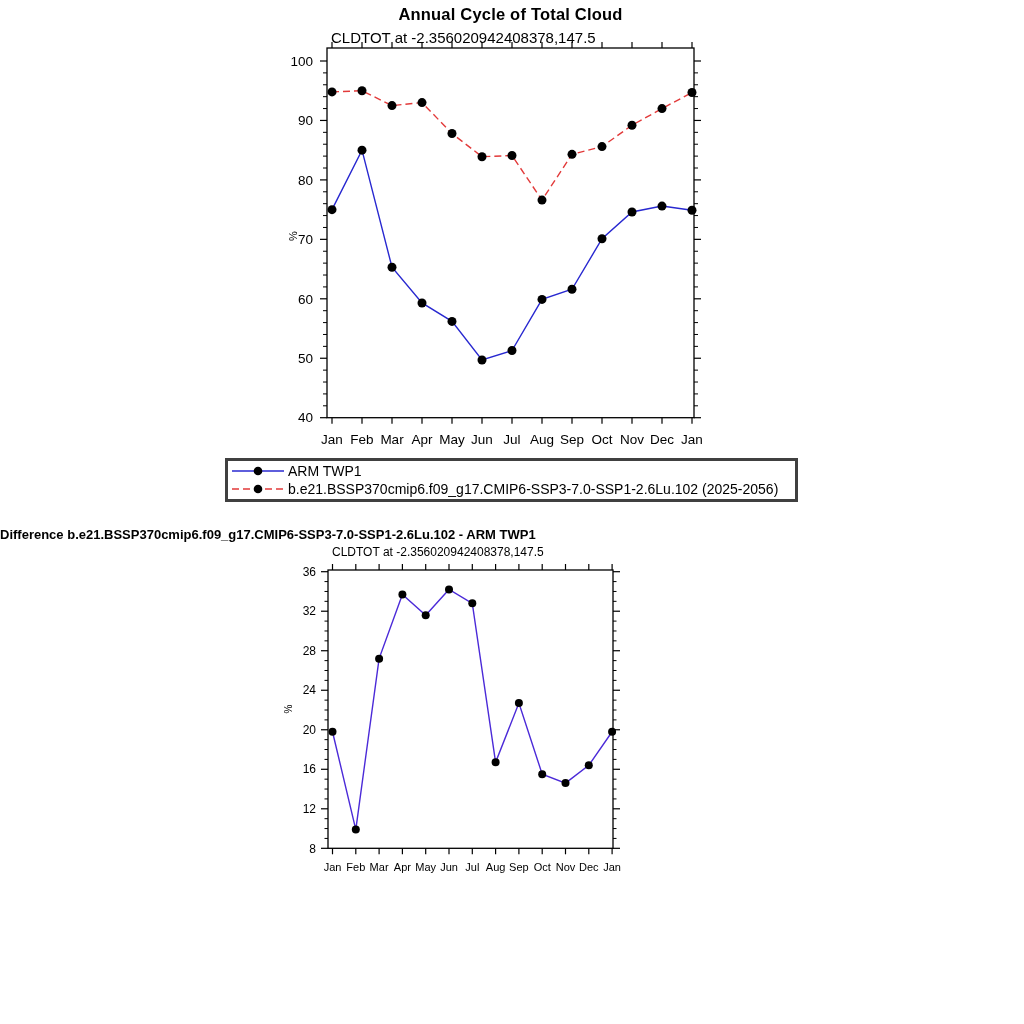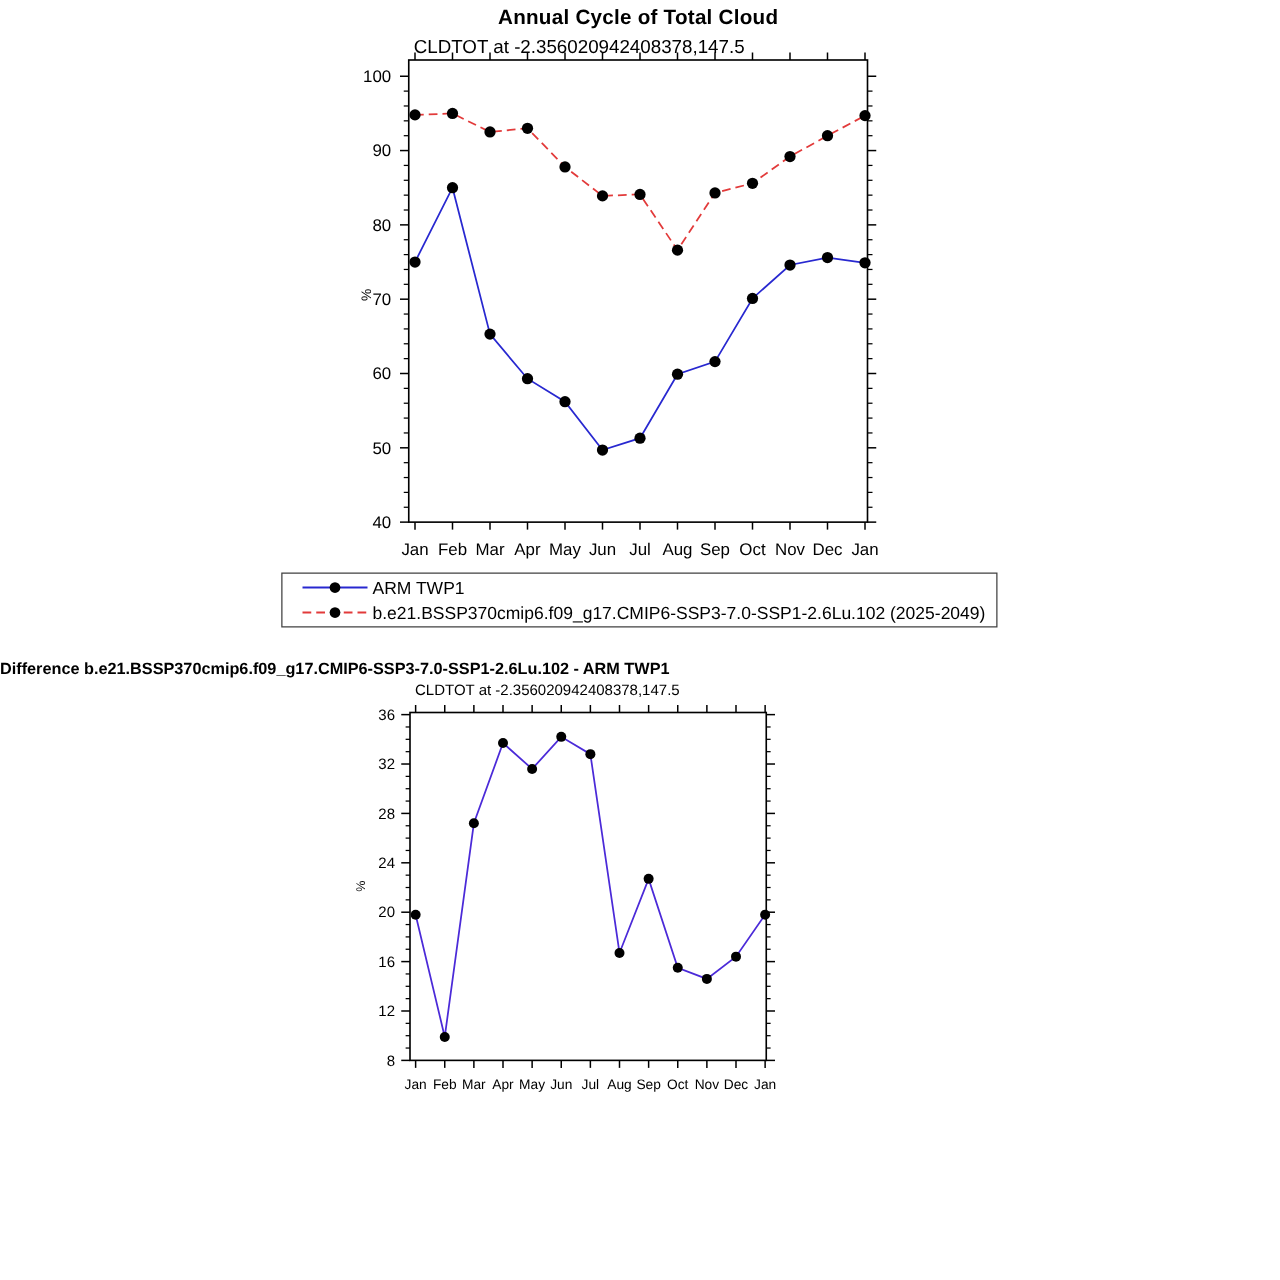--- a/index.html
+++ b/index.html
@@ -11,22 +11,22 @@
   #canvas{position:absolute;left:0;top:0;width:1024px;height:764px;}
   .abs{position:absolute;}
   #top-title{top:5px;left:0;width:1021px;text-align:center;font-size:16.5px;font-weight:bold;letter-spacing:0.2px;}
   #top-subtitle{top:29px;left:331px;font-size:15px;}
   #bottom-title{top:527px;left:0;width:941px;text-align:left;font-size:13px;font-weight:bold;}
   #bottom-subtitle{top:545px;left:332px;font-size:12px;}
   svg.chart{position:absolute;left:0;top:0;width:1024px;height:1024px;pointer-events:none;}
   svg text{fill:#000;font-family:"Liberation Sans","DejaVu Sans",sans-serif;}
   #legend{
     position:absolute;left:225px;top:458px;width:573px;height:44px;
-    border:1px solid #404040;box-sizing:border-box;background:#fff;
-    display:flex;flex-direction:column;justify-content:center;padding:1px 0 1px 14px;
+    border:3px solid #404040;box-sizing:border-box;background:#fff;
+    display:flex;flex-direction:column;justify-content:center;padding:1px 0 1px 2px;
   }
   .legend-row{display:flex;align-items:center;height:20px;}
   .legend-row svg{width:56px;height:14px;flex:0 0 56px;}
   .legend-label{font-size:14px;white-space:nowrap;margin-left:2px;}
 </style>
 </head>
 <body>
 
 <div id="canvas">
 
@@ -187,21 +187,21 @@
           <line x1="2" y1="7" x2="54" y2="7" stroke="#2828d0" stroke-width="1.5"></line>
           <circle cx="28" cy="7" r="4.3" fill="#000000"></circle>
         </svg>
         <span class="legend-label">ARM TWP1</span>
       </div>
       <div class="legend-row">
         <svg viewBox="0 0 56 14">
           <line x1="2" y1="7" x2="54" y2="7" stroke="#e23a3a" stroke-width="1.5" stroke-dasharray="7 4"></line>
           <circle cx="28" cy="7" r="4.3" fill="#000000"></circle>
         </svg>
-        <span class="legend-label">b.e21.BSSP370cmip6.f09_g17.CMIP6-SSP3-7.0-SSP1-2.6Lu.102 (2025-2049)</span>
+        <span class="legend-label">b.e21.BSSP370cmip6.f09_g17.CMIP6-SSP3-7.0-SSP1-2.6Lu.102 (2025-2056)</span>
       </div>
     </div>
 
   <div id="bottom-title" class="abs">Difference b.e21.BSSP370cmip6.f09_g17.CMIP6-SSP3-7.0-SSP1-2.6Lu.102 - ARM TWP1</div>
 
   <div id="bottom-subtitle" class="abs">CLDTOT at -2.356020942408378,147.5</div>
 
   <svg id="chart1" class="chart" viewBox="0 0 1024 1024">
       <rect x="328" y="570" width="285" height="278.29999999999995" fill="none" stroke="#000000" stroke-width="1.3"></rect>
       <g stroke="#000000" stroke-width="1.2">

